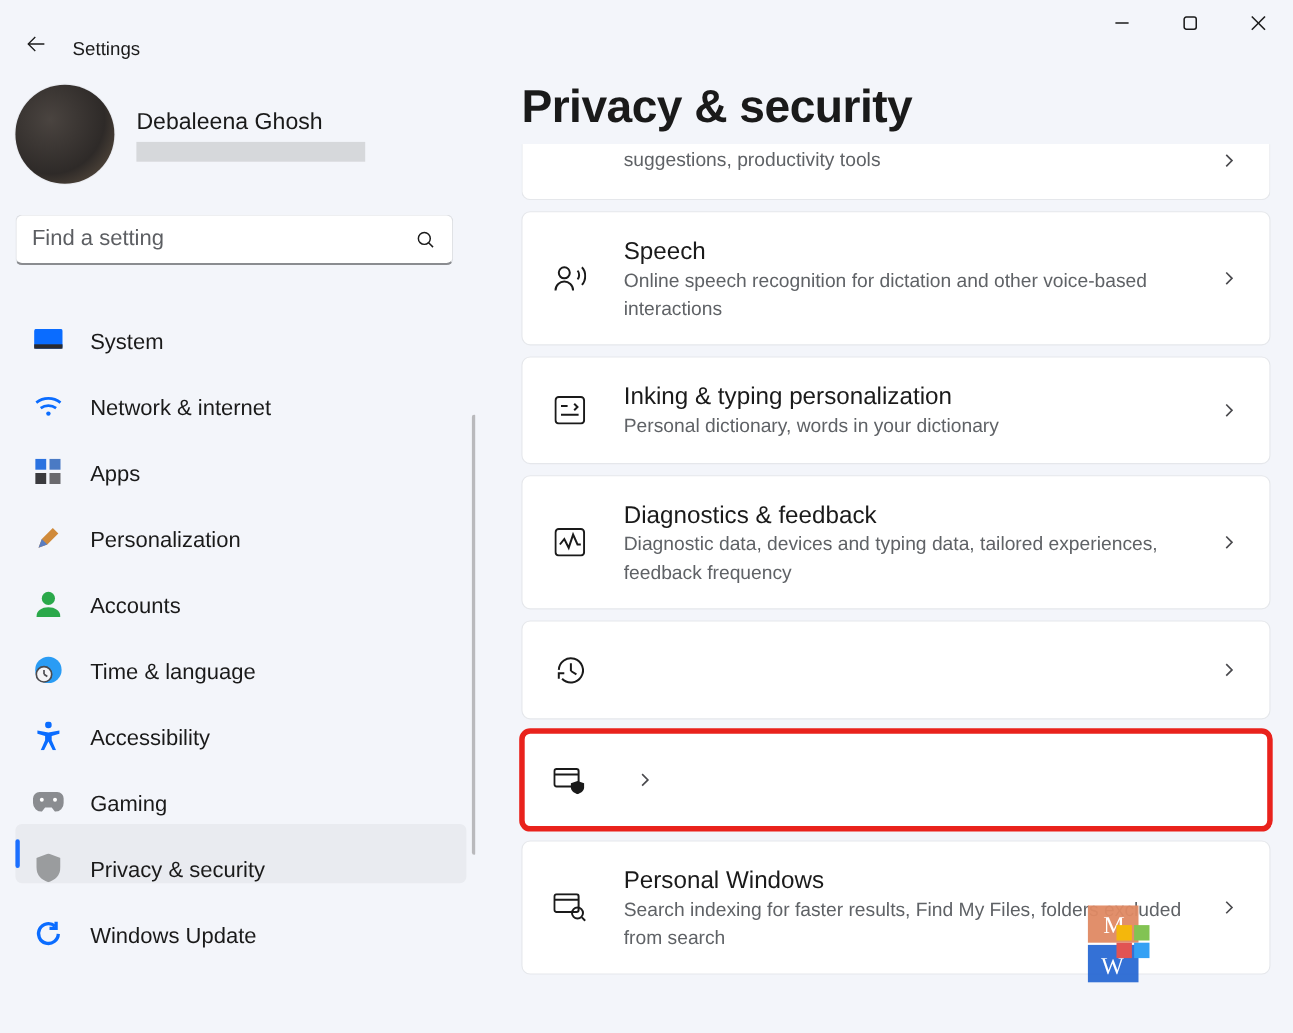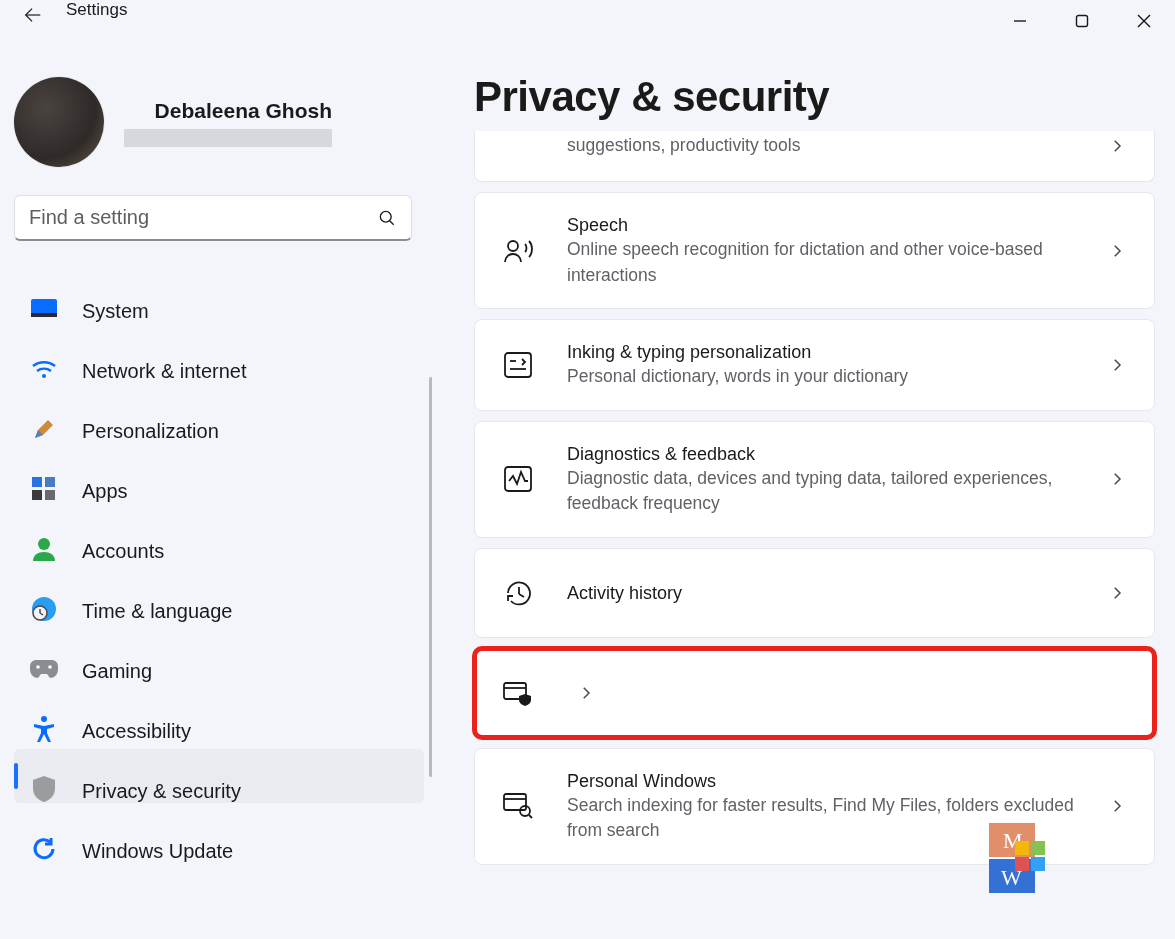--- a/index.html
+++ b/index.html
@@ -9,21 +9,21 @@
     width: 1175px;
     height: 939px;
     overflow: hidden;
     color: #1a1a1a;
     position: relative;
   }
   
   .titlebar {
     height: 55px;
     display: flex;
-    align-items: flex-start;
+    align-items: flex-end;
     padding: 0 0 0 18px;
     position: relative;
   }
   .back-btn {
     width: 30px; height: 30px;
     display: flex; align-items: center; justify-content: center;
     cursor: pointer;
     margin-right: 18px;
   }
   .app-title { font-size: 17px; }
@@ -70,21 +70,21 @@
     gap: 20px;
     padding: 2px 8px 28px 0;
   }
   .avatar {
     width: 90px; height: 90px;
     border-radius: 50%;
     background: radial-gradient(circle at 35% 35%, #4a4440, #2e2a28 60%, #6a5a48);
     box-shadow: 0 0 0 1px rgba(0,0,0,0.04);
     flex: none;
   }
-  .user-name { font-size: 21px; font-weight: 700; line-height: 1.3; text-align: right; }
+  .user-name { font-size: 21px; font-weight: 400; line-height: 1.3; }
   .user-email-mask {
     width: 208px; height: 18px;
     background: #d6d8db;
     margin-top: 4px;
   }
 
   
   .search-box {
     display: flex;
     align-items: center;
@@ -169,21 +169,21 @@
   }
   .card-icon {
     width: 30px; height: 30px;
     margin-right: 34px;
     flex: none;
     display: flex; align-items: center; justify-content: center;
     color: #1a1a1a;
   }
   .card.partial .card-icon { visibility: hidden; }
   .card-body { flex: 1; }
-  .card-title { font-size: 18px; font-weight: 400; line-height: 1.35; }
+  .card-title { font-size: 22px; font-weight: 400; line-height: 1.35; }
   .card-sub { font-size: 17.5px; color: #5f6266; line-height: 1.45; }
   .card-arrow {
     width: 18px; height: 18px;
     flex: none;
     margin-left: 10px;
   }
   .card.highlight {
     outline: 5px solid #e9221c;
     outline-offset: -3px;
     position: relative;
@@ -264,76 +264,76 @@
             <svg width="26" height="20" viewBox="0 0 26 20" fill="none" stroke="#0a6cff" stroke-width="2.5">
               <path d="M2 7a18 18 0 0 1 22 0"></path>
               <path d="M6 12a12 12 0 0 1 14 0"></path>
               <circle cx="13" cy="17" r="2" fill="#0a6cff" stroke="none"></circle>
             </svg>
           </span>
         <span>Network &amp; internet</span>
       </li>
       <li class="nav-item">
         <span class="nav-icon">
-            <svg width="26" height="26" viewBox="0 0 26 26">
-              <path d="M4 22l3-8 10-10 5 5-10 10-8 3z" fill="#d08a3a"></path>
-              <path d="M4 22l3-8 5 5-8 3z" fill="#5a7dc0"></path>
-            </svg>
-          </span>
-        <span>Personalization</span>
-      </li>
-      <li class="nav-item">
-        <span class="nav-icon">
             <svg width="24" height="24" viewBox="0 0 24 24">
               <rect x="0" y="0" width="10" height="10" fill="#2a72e0"></rect>
               <rect x="13" y="0" width="10" height="10" fill="#4a7ac4"></rect>
               <rect x="0" y="13" width="10" height="10" fill="#3a3a3e"></rect>
               <rect x="13" y="13" width="10" height="10" fill="#6a6a6e"></rect>
             </svg>
           </span>
         <span>Apps</span>
       </li>
       <li class="nav-item">
         <span class="nav-icon">
+            <svg width="26" height="26" viewBox="0 0 26 26">
+              <path d="M4 22l3-8 10-10 5 5-10 10-8 3z" fill="#d08a3a"></path>
+              <path d="M4 22l3-8 5 5-8 3z" fill="#5a7dc0"></path>
+            </svg>
+          </span>
+        <span>Personalization</span>
+      </li>
+      <li class="nav-item">
+        <span class="nav-icon">
             <svg width="22" height="24" viewBox="0 0 22 24" fill="#2aa84a">
               <circle cx="11" cy="7" r="6"></circle>
               <path d="M0 24c0-6 5-9 11-9s11 3 11 9z"></path>
             </svg>
           </span>
         <span>Accounts</span>
       </li>
       <li class="nav-item">
         <span class="nav-icon">
             <svg width="26" height="26" viewBox="0 0 26 26">
               <circle cx="13" cy="13" r="12" fill="#2a9cf4"></circle>
               <circle cx="9" cy="17" r="7" fill="#f4f4f6" stroke="#4a4a4e" stroke-width="1.5"></circle>
               <line x1="9" y1="13" x2="9" y2="17" stroke="#4a4a4e" stroke-width="1.5"></line>
               <line x1="9" y1="17" x2="12" y2="19" stroke="#4a4a4e" stroke-width="1.5"></line>
             </svg>
           </span>
         <span>Time &amp; language</span>
       </li>
       <li class="nav-item">
         <span class="nav-icon">
+            <svg width="24" height="26" viewBox="0 0 24 26" fill="#0a6cff">
+              <circle cx="12" cy="3" r="3"></circle>
+              <path d="M2 8l10 2 10-2v3l-7 2v4l4 9h-3l-4-8-4 8H5l4-9v-4L2 11z"></path>
+            </svg>
+          </span>
+        <span>Accessibility</span>
+      </li>
+      <li class="nav-item">
+        <span class="nav-icon">
             <svg width="28" height="18" viewBox="0 0 28 18" fill="#8a8c90">
               <path d="M6 0h16a6 6 0 0 1 6 6v4a8 8 0 0 1-8 8l-3-4h-6l-3 4a8 8 0 0 1-8-8V6a6 6 0 0 1 6-6z"></path>
               <circle cx="20" cy="7" r="1.8" fill="#fff"></circle>
               <circle cx="8" cy="7" r="1.8" fill="#fff"></circle>
             </svg>
           </span>
         <span>Gaming</span>
-      </li>
-      <li class="nav-item">
-        <span class="nav-icon">
-            <svg width="24" height="26" viewBox="0 0 24 26" fill="#0a6cff">
-              <circle cx="12" cy="3" r="3"></circle>
-              <path d="M2 8l10 2 10-2v3l-7 2v4l4 9h-3l-4-8-4 8H5l4-9v-4L2 11z"></path>
-            </svg>
-          </span>
-        <span>Accessibility</span>
       </li>
       <li class="nav-item active">
         <span class="nav-icon">
             <svg width="22" height="26" viewBox="0 0 22 26" fill="#9a9c9e">
               <path d="M11 0l11 4v8c0 8-5 12-11 14C5 24 0 20 0 12V4z"></path>
             </svg>
           </span>
         <span>Privacy &amp; security</span>
       </li>
       <li class="nav-item">
@@ -419,21 +419,20 @@
       <div class="card">
         <div class="card-icon">
           <svg width="30" height="28" viewBox="0 0 30 28" fill="none" stroke="#1a1a1a" stroke-width="1.8">
               <path d="M5 14a11 11 0 1 1 3 8"></path>
               <path d="M5 22v-5h5"></path>
               <line x1="16" y1="8" x2="16" y2="15"></line>
               <line x1="16" y1="15" x2="21" y2="18"></line>
             </svg>
         </div>
         <div class="card-body">
-          <div class="card-title">Activity history</div>
         </div>
         <svg class="card-arrow" viewBox="0 0 24 24" fill="none" stroke="#4a4a4e" stroke-width="2">
             <path d="M9 5l7 7-7 7"></path>
           </svg>
       </div>
 
       <div class="card highlight">
         <div class="card-icon">
           <svg width="30" height="26" viewBox="0 0 30 26" fill="none" stroke="#1a1a1a" stroke-width="1.8">
               <rect x="1" y="3" width="22" height="16" rx="2"></rect>

